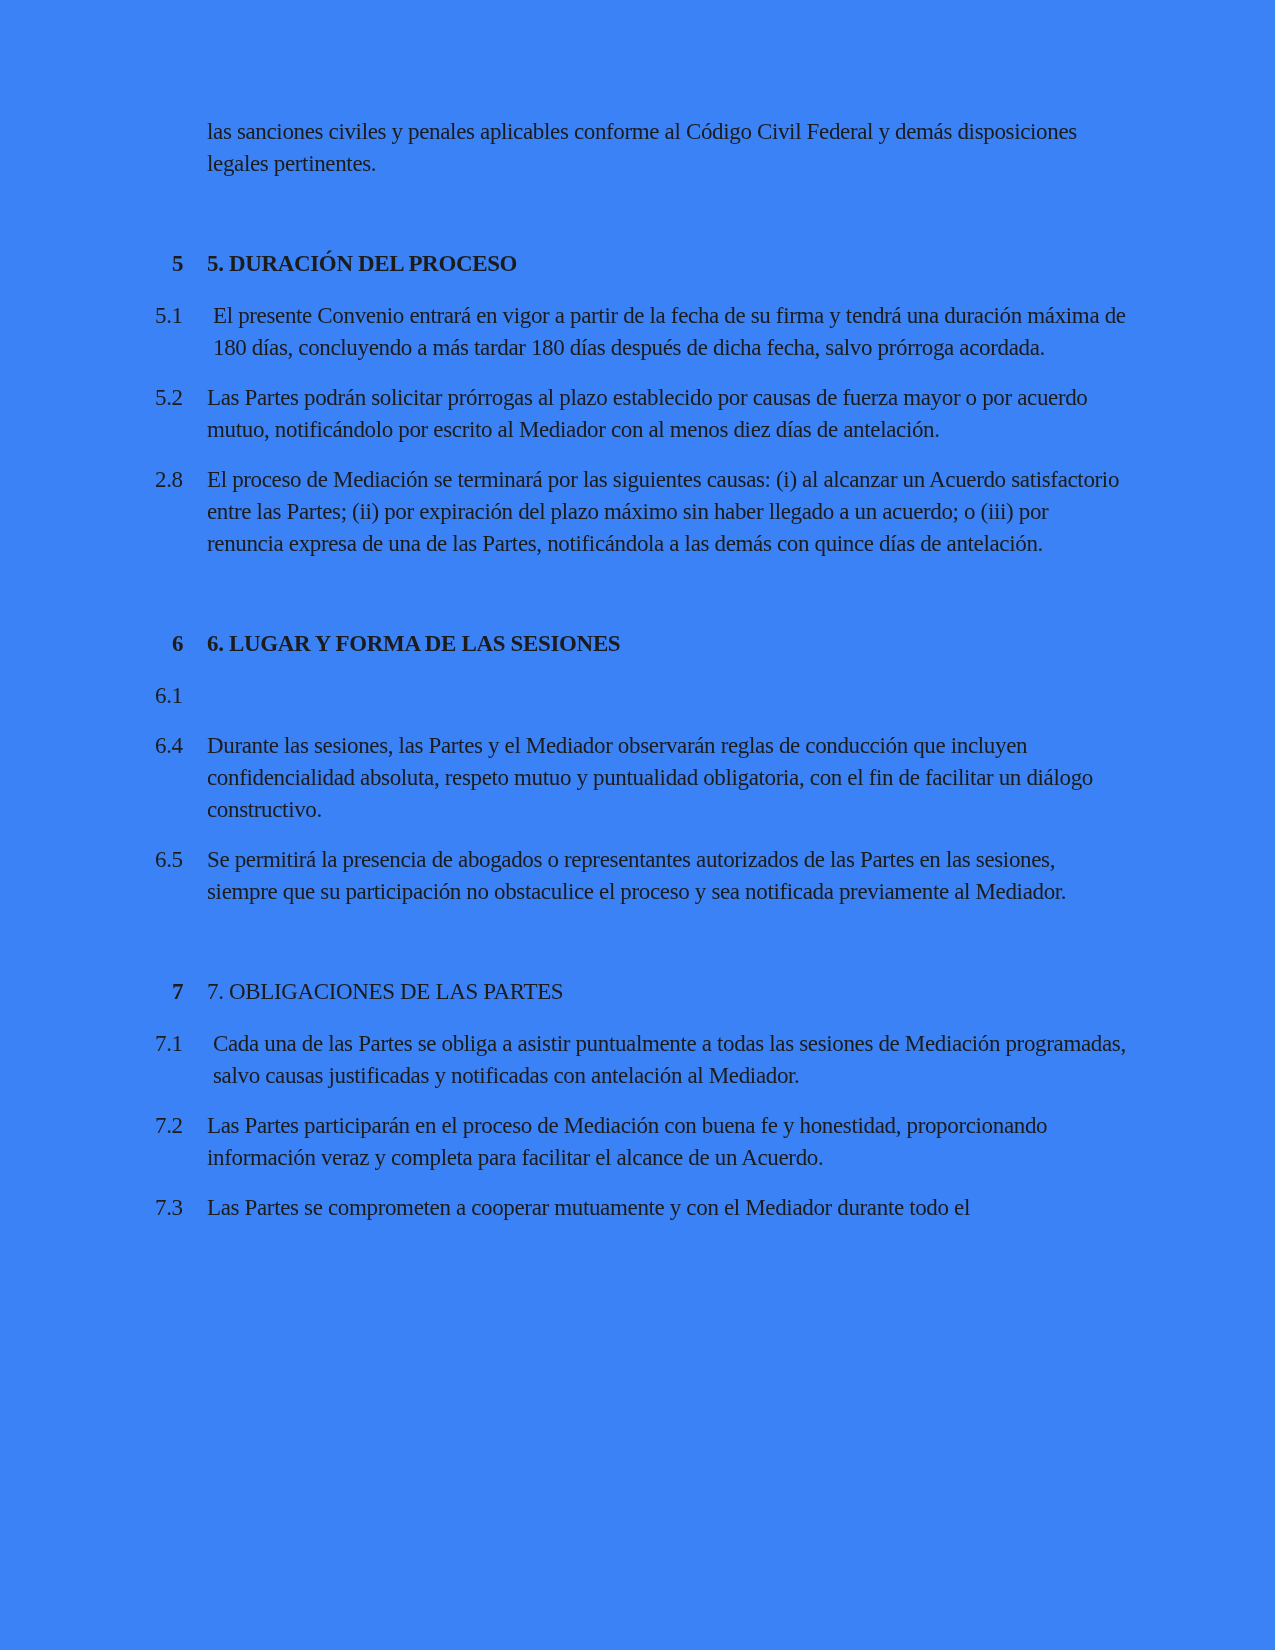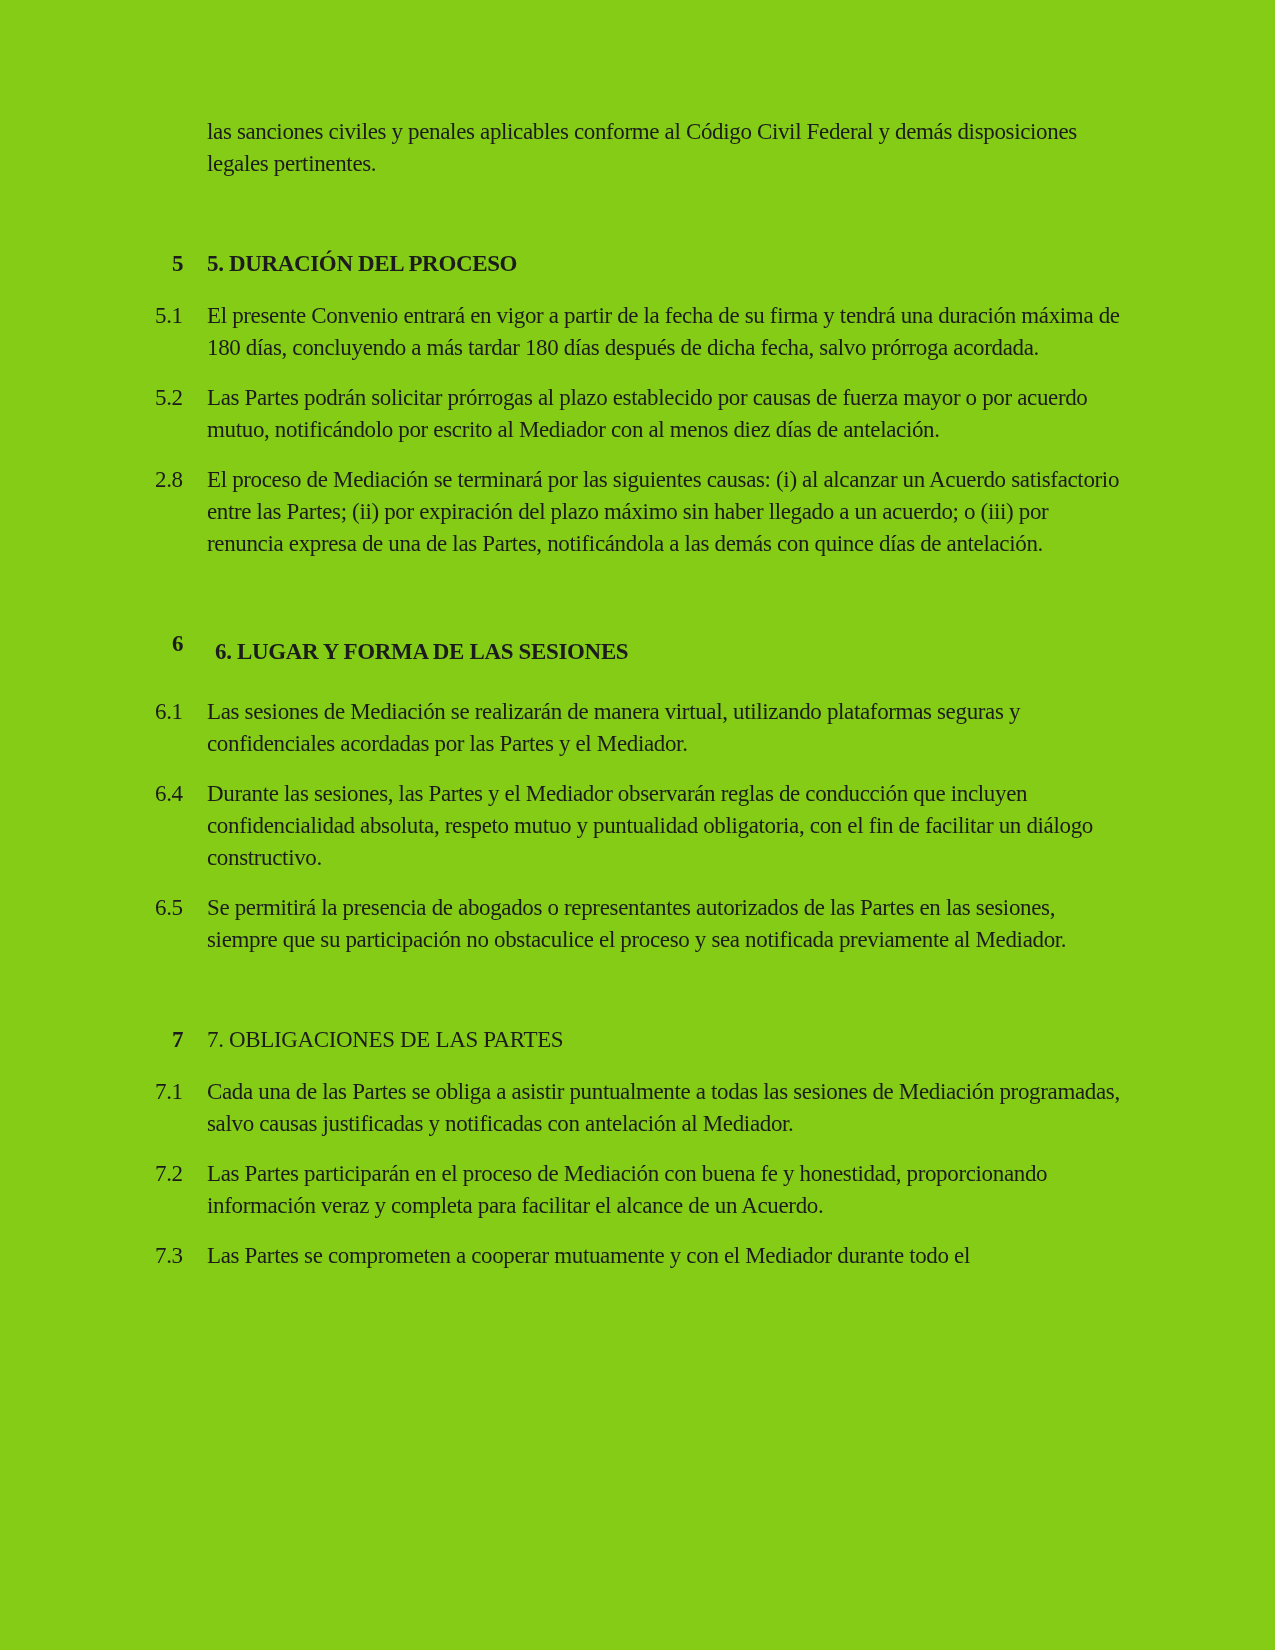--- a/index.html
+++ b/index.html
@@ -5,21 +5,21 @@
 <style>
   html, body {
     margin: 0;
     padding: 0;
     background: #ffffff;
   }
   .page {
     position: relative;
     width: 1275px;
     height: 1650px;
-    background: #84cc16;
+    background: #3b82f6;
     overflow: hidden;
     font-family: "Liberation Serif", "DejaVu Serif", serif;
     color: #1c1c1c;
     font-size: 23px;
     line-height: 32px;
     letter-spacing: -0.35px;
   }
   .content {
     position: absolute;
     top: 116px;
@@ -41,20 +41,21 @@
   }
   .h-text {
     width: 905px;
   }
   .item-row {
     display: flex;
     margin: 18px 0 0 155px;
   }
   .item-row.first-after-heading {
     margin-top: 20px;
+    gap: 6px;
   }
   .i-num {
     flex: none;
     width: 52px;
   }
   .i-text {
     width: 915px;
   }
   .b { font-weight: normal; }
 </style>
@@ -78,25 +79,24 @@
           <div class="i-text"><span>Las </span><span class="b">Partes</span><span> podrán solicitar prórrogas al plazo establecido por causas de fuerza mayor o por acuerdo mutuo, notificándolo por escrito al </span><span class="b">Mediador</span><span> con al menos diez días de antelación.</span></div>
         </div>
         <div class="item-row">
           <span class="i-num">2.8</span>
           <div class="i-text"><span>El proceso de </span><span class="b">Mediación</span><span> se terminará por las siguientes causas: (i) al alcanzar un </span><span class="b">Acuerdo</span><span> satisfactorio entre las </span><span class="b">Partes</span><span>; (ii) por expiración del plazo máximo sin haber llegado a un acuerdo; o (iii) por renuncia expresa de una de las </span><span class="b">Partes</span><span>, notificándola a las demás con quince días de antelación.</span></div>
         </div>
       </section>
       <section>
         <div class="heading-row">
           <span class="h-num">6</span>
-          <h2 class="h-text" style="margin: 8px; font-size: inherit; line-height: inherit; font-weight: bold;">6. LUGAR Y FORMA DE LAS SESIONES</h2>
+          <h2 class="h-text" style="margin: 0px; font-size: inherit; line-height: inherit; font-weight: bold;">6. LUGAR Y FORMA DE LAS SESIONES</h2>
         </div>
         <div class="item-row first-after-heading">
           <span class="i-num">6.1</span>
-          <div class="i-text"><span>Las sesiones de </span><span class="b">Mediación</span><span> se realizarán de manera virtual, utilizando plataformas seguras y confidenciales acordadas por las </span><span class="b">Partes</span><span> y el </span><span class="b">Mediador</span><span>.</span></div>
         </div>
         <div class="item-row">
           <span class="i-num">6.4</span>
           <div class="i-text"><span>Durante las sesiones, las </span><span class="b">Partes</span><span> y el </span><span class="b">Mediador</span><span> observarán reglas de conducción que incluyen confidencialidad absoluta, respeto mutuo y puntualidad obligatoria, con el fin de facilitar un diálogo constructivo.</span></div>
         </div>
         <div class="item-row">
           <span class="i-num">6.5</span>
           <div class="i-text"><span>Se permitirá la presencia de abogados o representantes autorizados de las </span><span class="b">Partes</span><span> en las sesiones, siempre que su participación no obstaculice el proceso y sea notificada previamente al </span><span class="b">Mediador</span><span>.</span></div>
         </div>
       </section>

